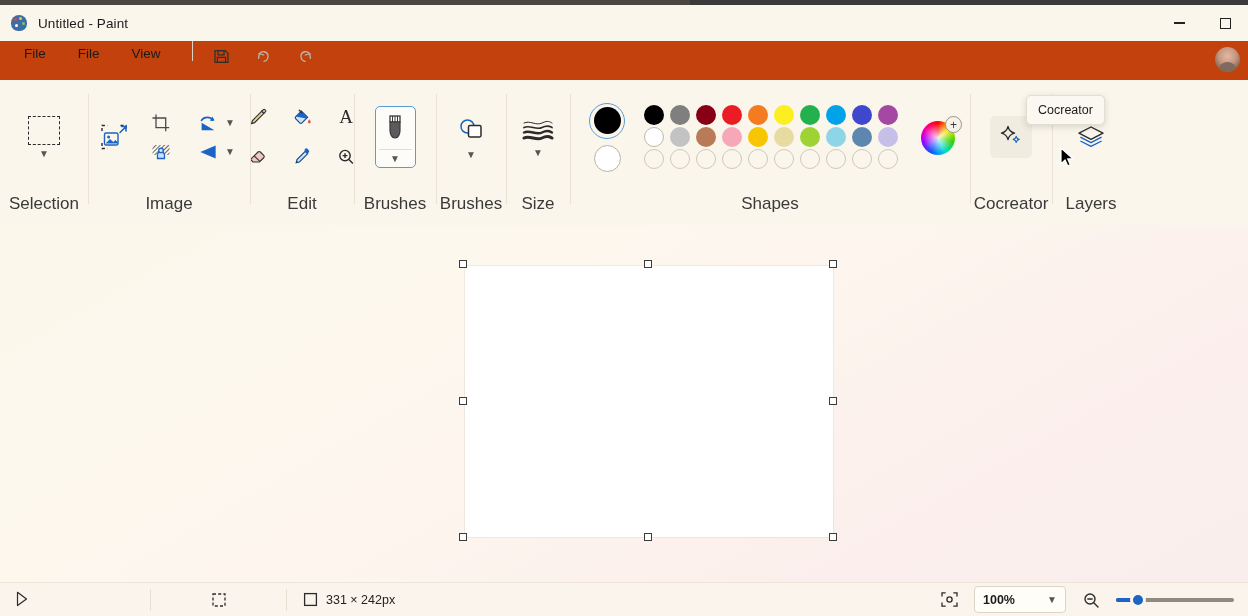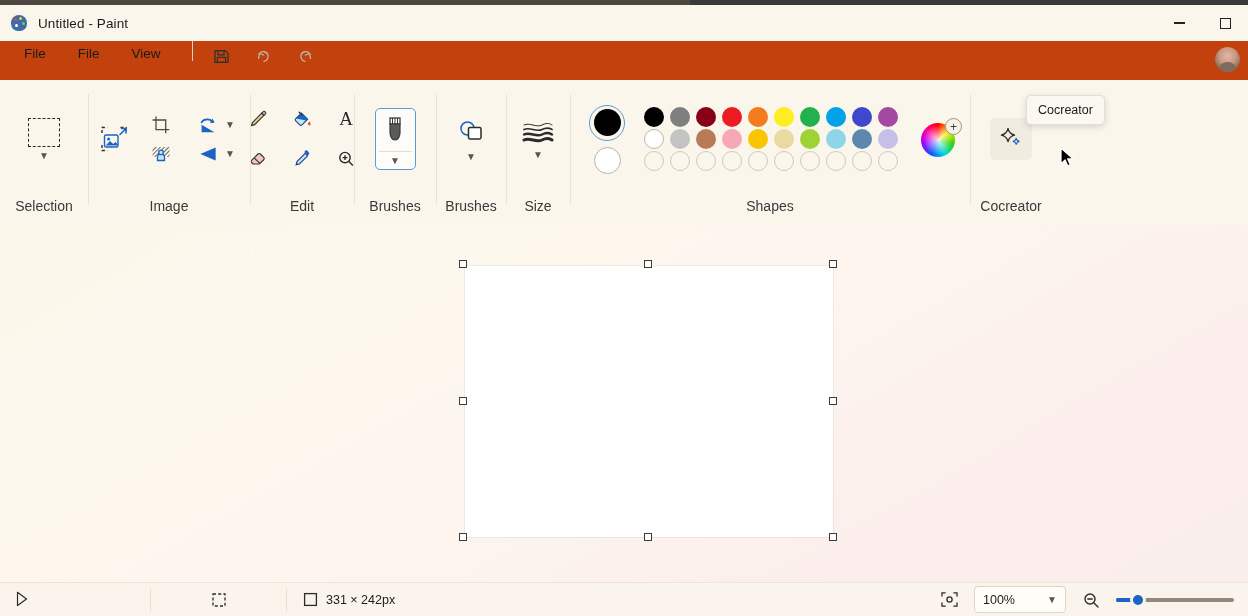--- a/index.html
+++ b/index.html
@@ -93,21 +93,21 @@
     display: flex; flex-direction: column; align-items: center;
   }
   .group + .group::before {
     content: ""; position: absolute; left: 0; top: 14px; width: 1px; height: 110px;
     background: #e8e3d6;
   }
   .group-body {
     flex: 1; display: flex; align-items: center; justify-content: center;
   }
   .group-label {
-    font-size: 14px; color: #3a3a3a; padding-bottom: 11px; text-align: right;
+    font-size: 17px; color: #3a3a3a; padding-bottom: 11px; text-align: right;
   }
 
   
   .g-selection { width: 88px; }
   .sel-stack { display: flex; flex-direction: column; align-items: center; gap: 4px; }
   .sel-box {
     width: 32px; height: 29px; border: 1.7px dashed #2b2b2b;
   }
   .chev { color: #555; font-size: 10px; line-height: 1; }
 
@@ -220,21 +220,21 @@
     position: absolute; bottom: 0; left: 0; width: 1248px; height: 34px;
     background: #faf4ec;
     border-top: 1px solid #ece5d8;
     display: flex; align-items: center;
   }
   .sb-cell {
     height: 34px; display: flex; align-items: center; gap: 8px;
     padding: 4px 16px; font-size: 12.5px; color: #222;
   }
   .sb-divider { width: 1px; height: 22px; background: #e5dfd2; }
-  .sb-right { margin-left: auto; display: flex; align-items: center; gap: 10px; padding-right: 14px;}
+  .sb-right { margin-left: auto; display: flex; align-items: center; gap: 10px; padding-right: 14px; font-weight: bold;}
   .zoom-select {
     width: 92px; height: 27px; border: 1px solid #ddd6c8; border-radius: 4px;
     background: #fffdf8; display: flex; align-items: center;
     justify-content: space-between; padding: 0 8px; font-size: 12.5px; color:#1b1b1b;
   }
   .zoom-track {
     position: relative; width: 118px; height: 4px; background: #8e8a80; border-radius: 2px;
     display:flex; align-items:center;
   }
   .zoom-fill { position:absolute; left:0; top:0; height:4px; width: 22px; background:#1b63c4; border-radius:2px;}
@@ -542,20 +542,34 @@
           <svg width="28" height="28" viewBox="0 0 28 28">
             <path d="M11 3.5c.9 4 2.6 5.7 6.6 6.6-4 .9-5.7 2.6-6.6 6.6-.9-4-2.6-5.7-6.6-6.6 4-.9 5.7-2.6 6.6-6.6z" fill="none" stroke="#2b2b2b" stroke-width="1.3" stroke-linejoin="round"></path>
             <path d="M19.2 13.4c.4 1.8 1.2 2.6 3 3-1.8.4-2.6 1.2-3 3-.4-1.8-1.2-2.6-3-3 1.8-.4 2.6-1.2 3-3z" fill="none" stroke="#1b63c4" stroke-width="1.2" stroke-linejoin="round"></path>
           </svg>
         </span>
       </div>
     </div>
     <div class="group-label">Cocreator</div>
   </div>
 
+  <div class="group g-layers">
+    <div class="group-body">
+      <div>
+        <span>
+          <svg width="32" height="28" viewBox="0 0 32 28" fill="none" stroke="#2b2b2b" stroke-width="1.4" stroke-linejoin="round">
+            <path d="M16 4 28 10.2 16 16.4 4 10.2z"></path>
+            <path d="M5.4 14.2 16 19.6l10.6-5.4" stroke="#1b63c4"></path>
+            <path d="M5.4 18 16 23.4 26.6 18" stroke="#1b63c4"></path>
+          </svg>
+        </span>
+      </div>
+    </div>
+    <div class="group-label">Layers</div>
+  </div>
 </div>
 
 <div class="tooltip">Cocreator</div>
 
 <div class="cursor-arrow">
   <svg width="15" height="22" viewBox="0 0 15 22">
     <path d="M1 1v16l4.1-4.1 2.6 5.9 2.6-1.1-2.6-5.8H13z" fill="#000" stroke="#fff" stroke-width="1.2" stroke-linejoin="round"></path>
   </svg>
 </div>
 

